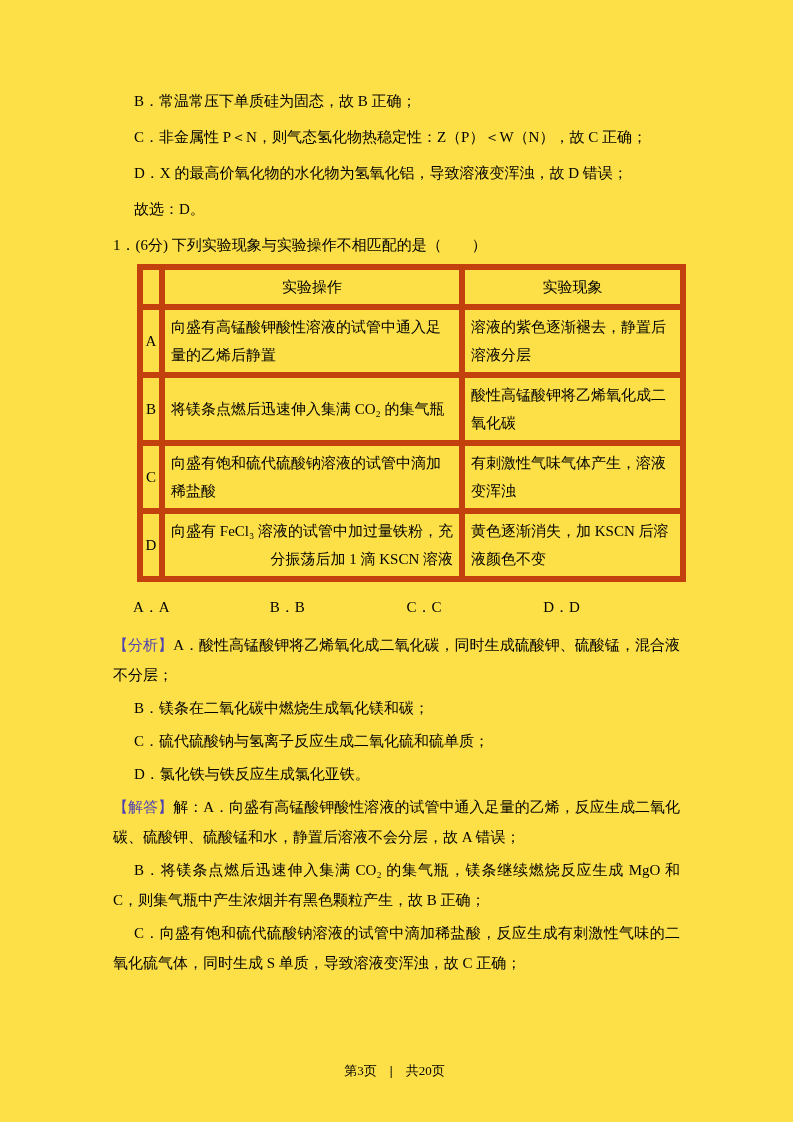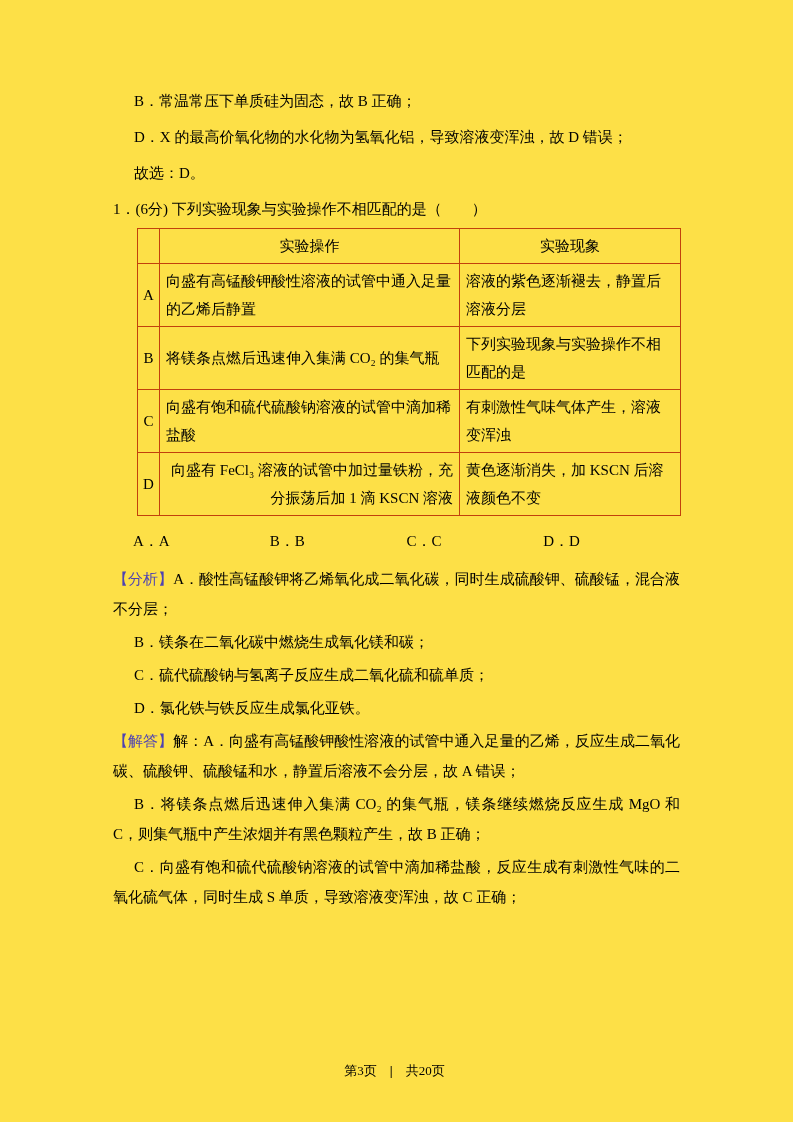--- a/index.html
+++ b/index.html
@@ -30,21 +30,21 @@
   .para.indent { text-indent: 21px; }
   .label { color: #4e43b2; }
   .exp-table {
     border-collapse: collapse;
     table-layout: fixed;
     width: 543px;
     margin: 4px 0 10px 24px;
     font-size: 15px;
   }
   .exp-table th, .exp-table td {
-    border: 1px solid #c2410c;
+    border: 6px solid #c2410c;
     font-weight: normal;
     line-height: 28px;
     padding: 3px 6px;
     vertical-align: middle;
     text-align: left;
   }
   .exp-table th { text-align: center; height: 32px; }
   td.key { text-align: center; padding: 3px 1px; }
   tr.center-op td.op { text-align: right; }
   .choices {
@@ -64,20 +64,21 @@
   }
   .page-footer .sep { font-weight: bold; margin: 0 13px; }
 </style>
 </head>
 <body>
 
 <div class="page">
   <div class="content">
 
     <p class="para gap indent">B．常温常压下单质硅为固态，故 B 正确；</p>
+    <p class="para gap indent">C．非金属性 P＜N，则气态氢化物热稳定性：Z（P）＜W（N），故 C 正确；</p>
     <p class="para gap indent">D．X 的最高价氧化物的水化物为氢氧化铝，导致溶液变浑浊，故 D 错误；</p>
     <p class="para gap indent">故选：D。</p>
 
 
     <p class="para">1．(6分) 下列实验现象与实验操作不相匹配的是（　　）</p>
 
     <table class="exp-table">
       <colgroup>
         <col style="width:22px">
         <col style="width:300px">
@@ -92,21 +93,21 @@
       </thead>
       <tbody>
         <tr>
           <td class="key">A</td>
           <td class="op">向盛有高锰酸钾酸性溶液的试管中通入足量的乙烯后静置</td>
           <td class="ph">溶液的紫色逐渐褪去，静置后溶液分层</td>
         </tr>
         <tr>
           <td class="key">B</td>
           <td class="op">将镁条点燃后迅速伸入集满 CO₂ 的集气瓶</td>
-          <td class="ph">下列实验现象与实验操作不相匹配的是</td>
+          <td class="ph">酸性高锰酸钾将乙烯氧化成二氧化碳</td>
         </tr>
         <tr>
           <td class="key">C</td>
           <td class="op">向盛有饱和硫代硫酸钠溶液的试管中滴加稀盐酸</td>
           <td class="ph">有刺激性气味气体产生，溶液变浑浊</td>
         </tr>
         <tr class="center-op">
           <td class="key">D</td>
           <td class="op">向盛有 FeCl₃ 溶液的试管中加过量铁粉，充分振荡后加 1 滴 KSCN 溶液</td>
           <td class="ph">黄色逐渐消失，加 KSCN 后溶液颜色不变</td>

